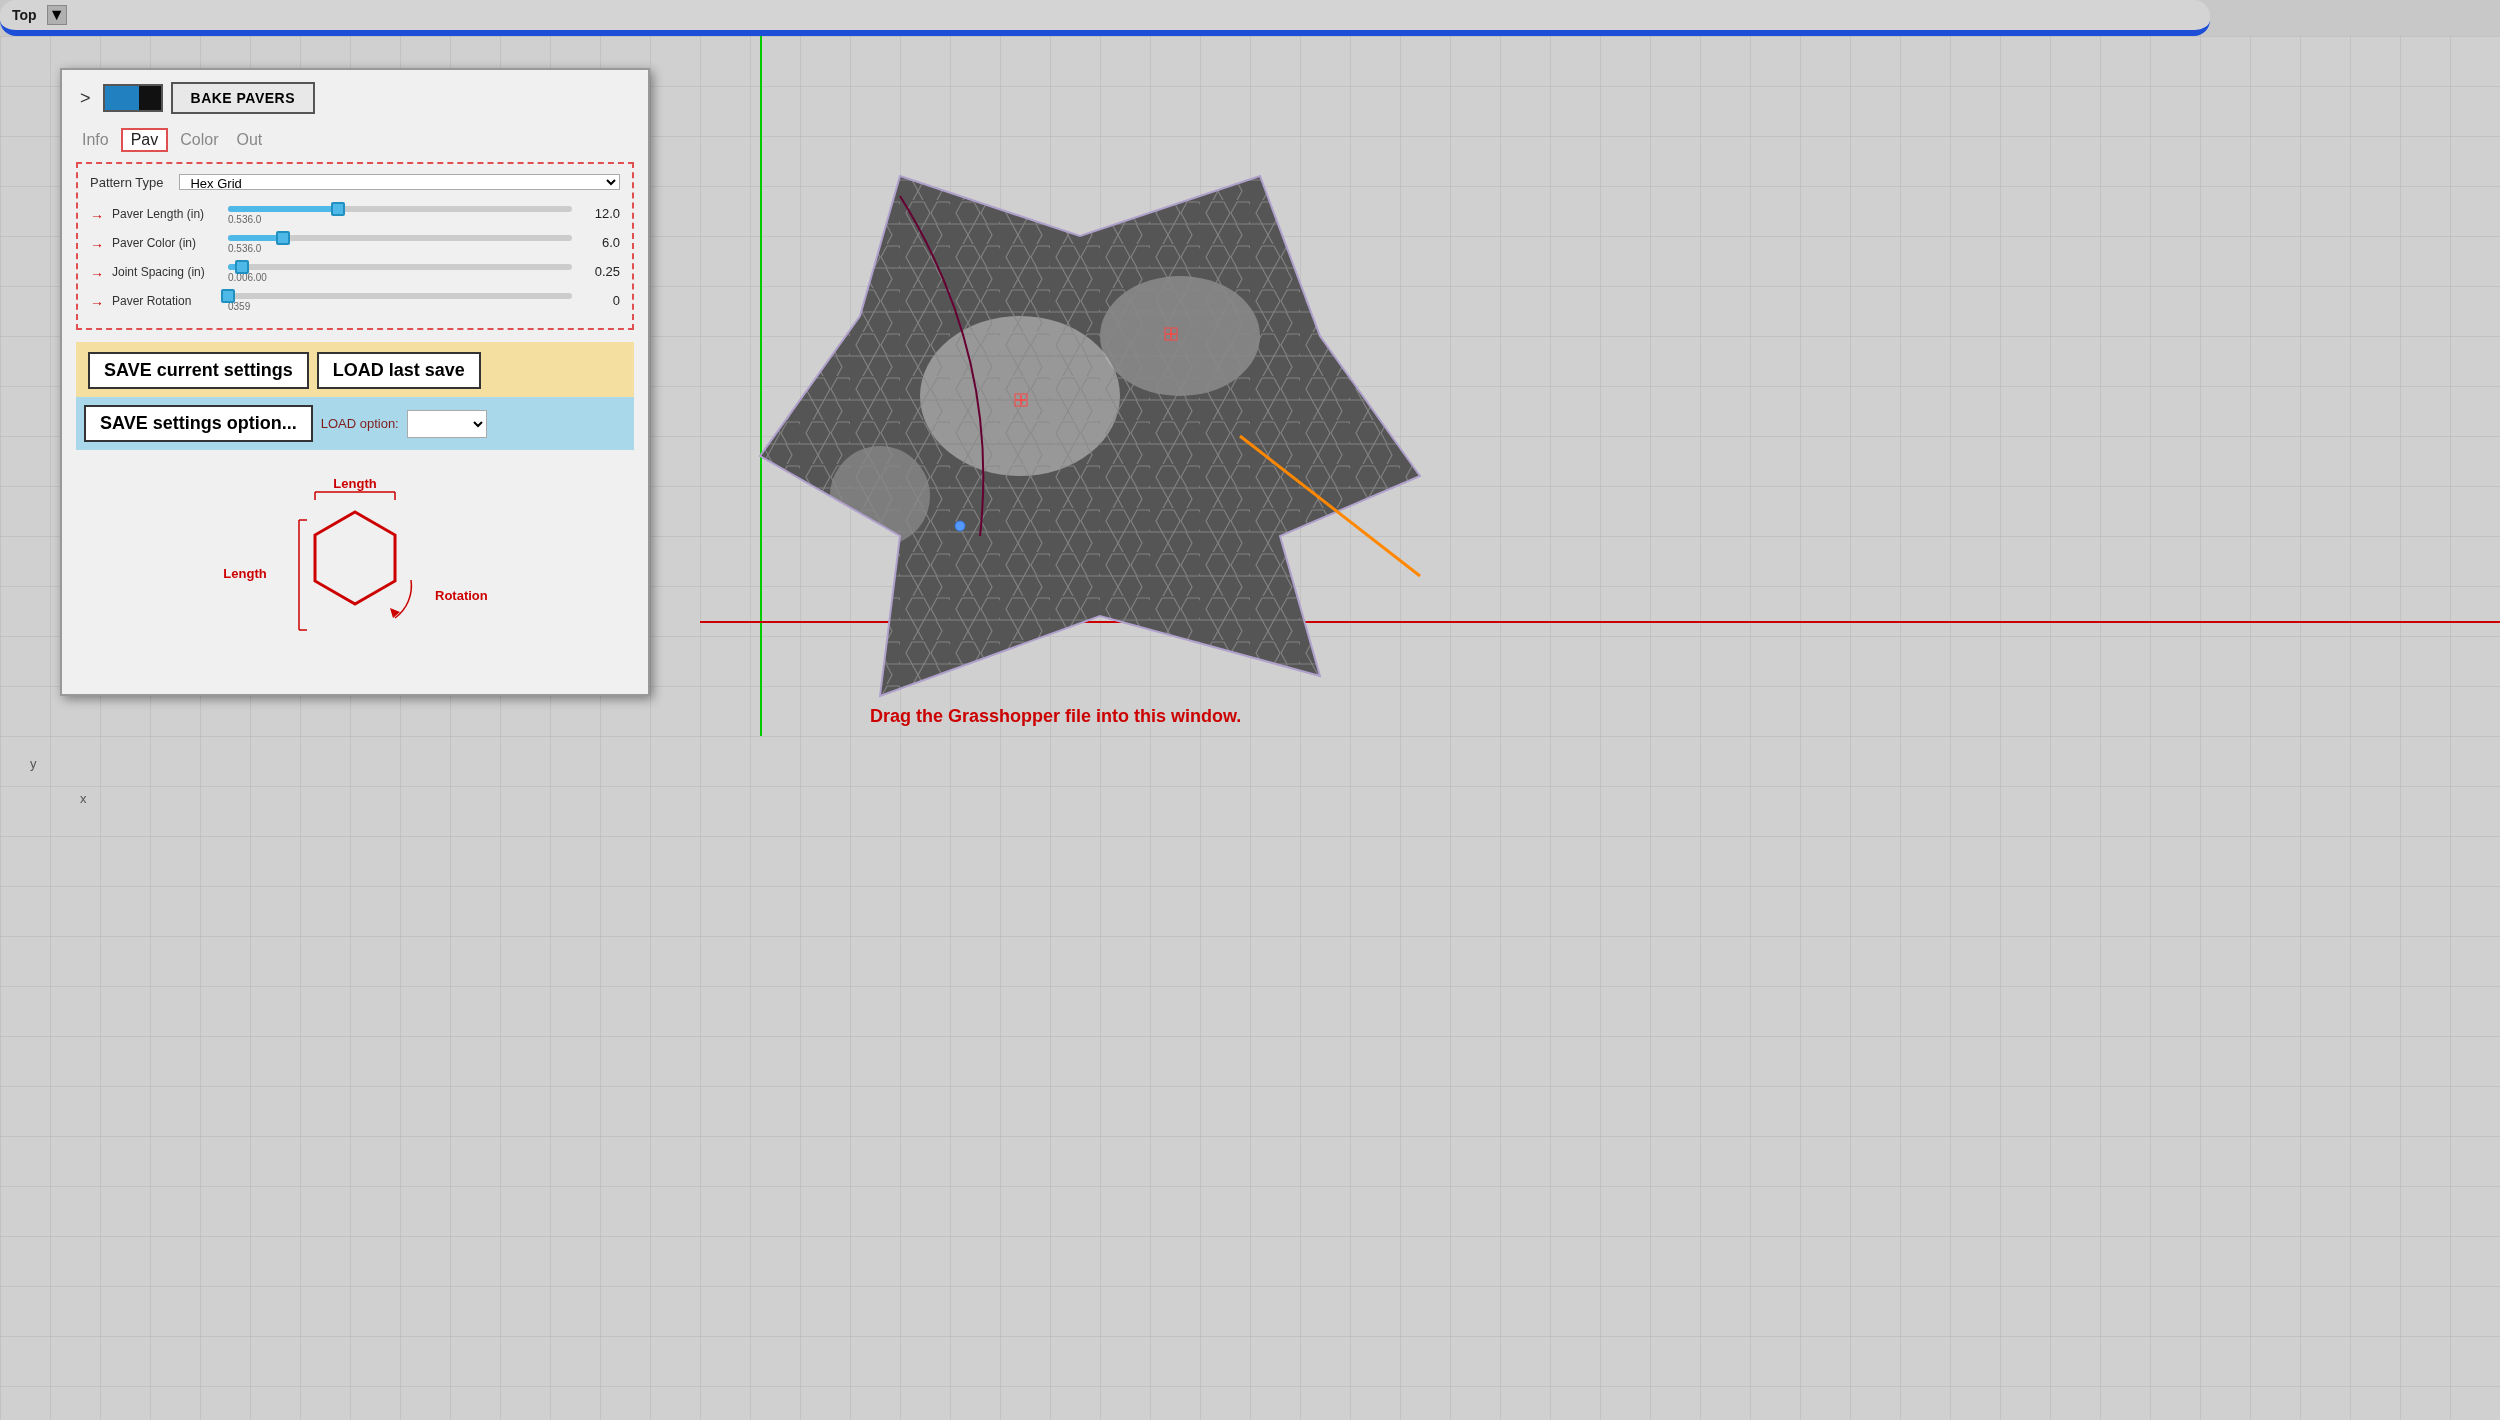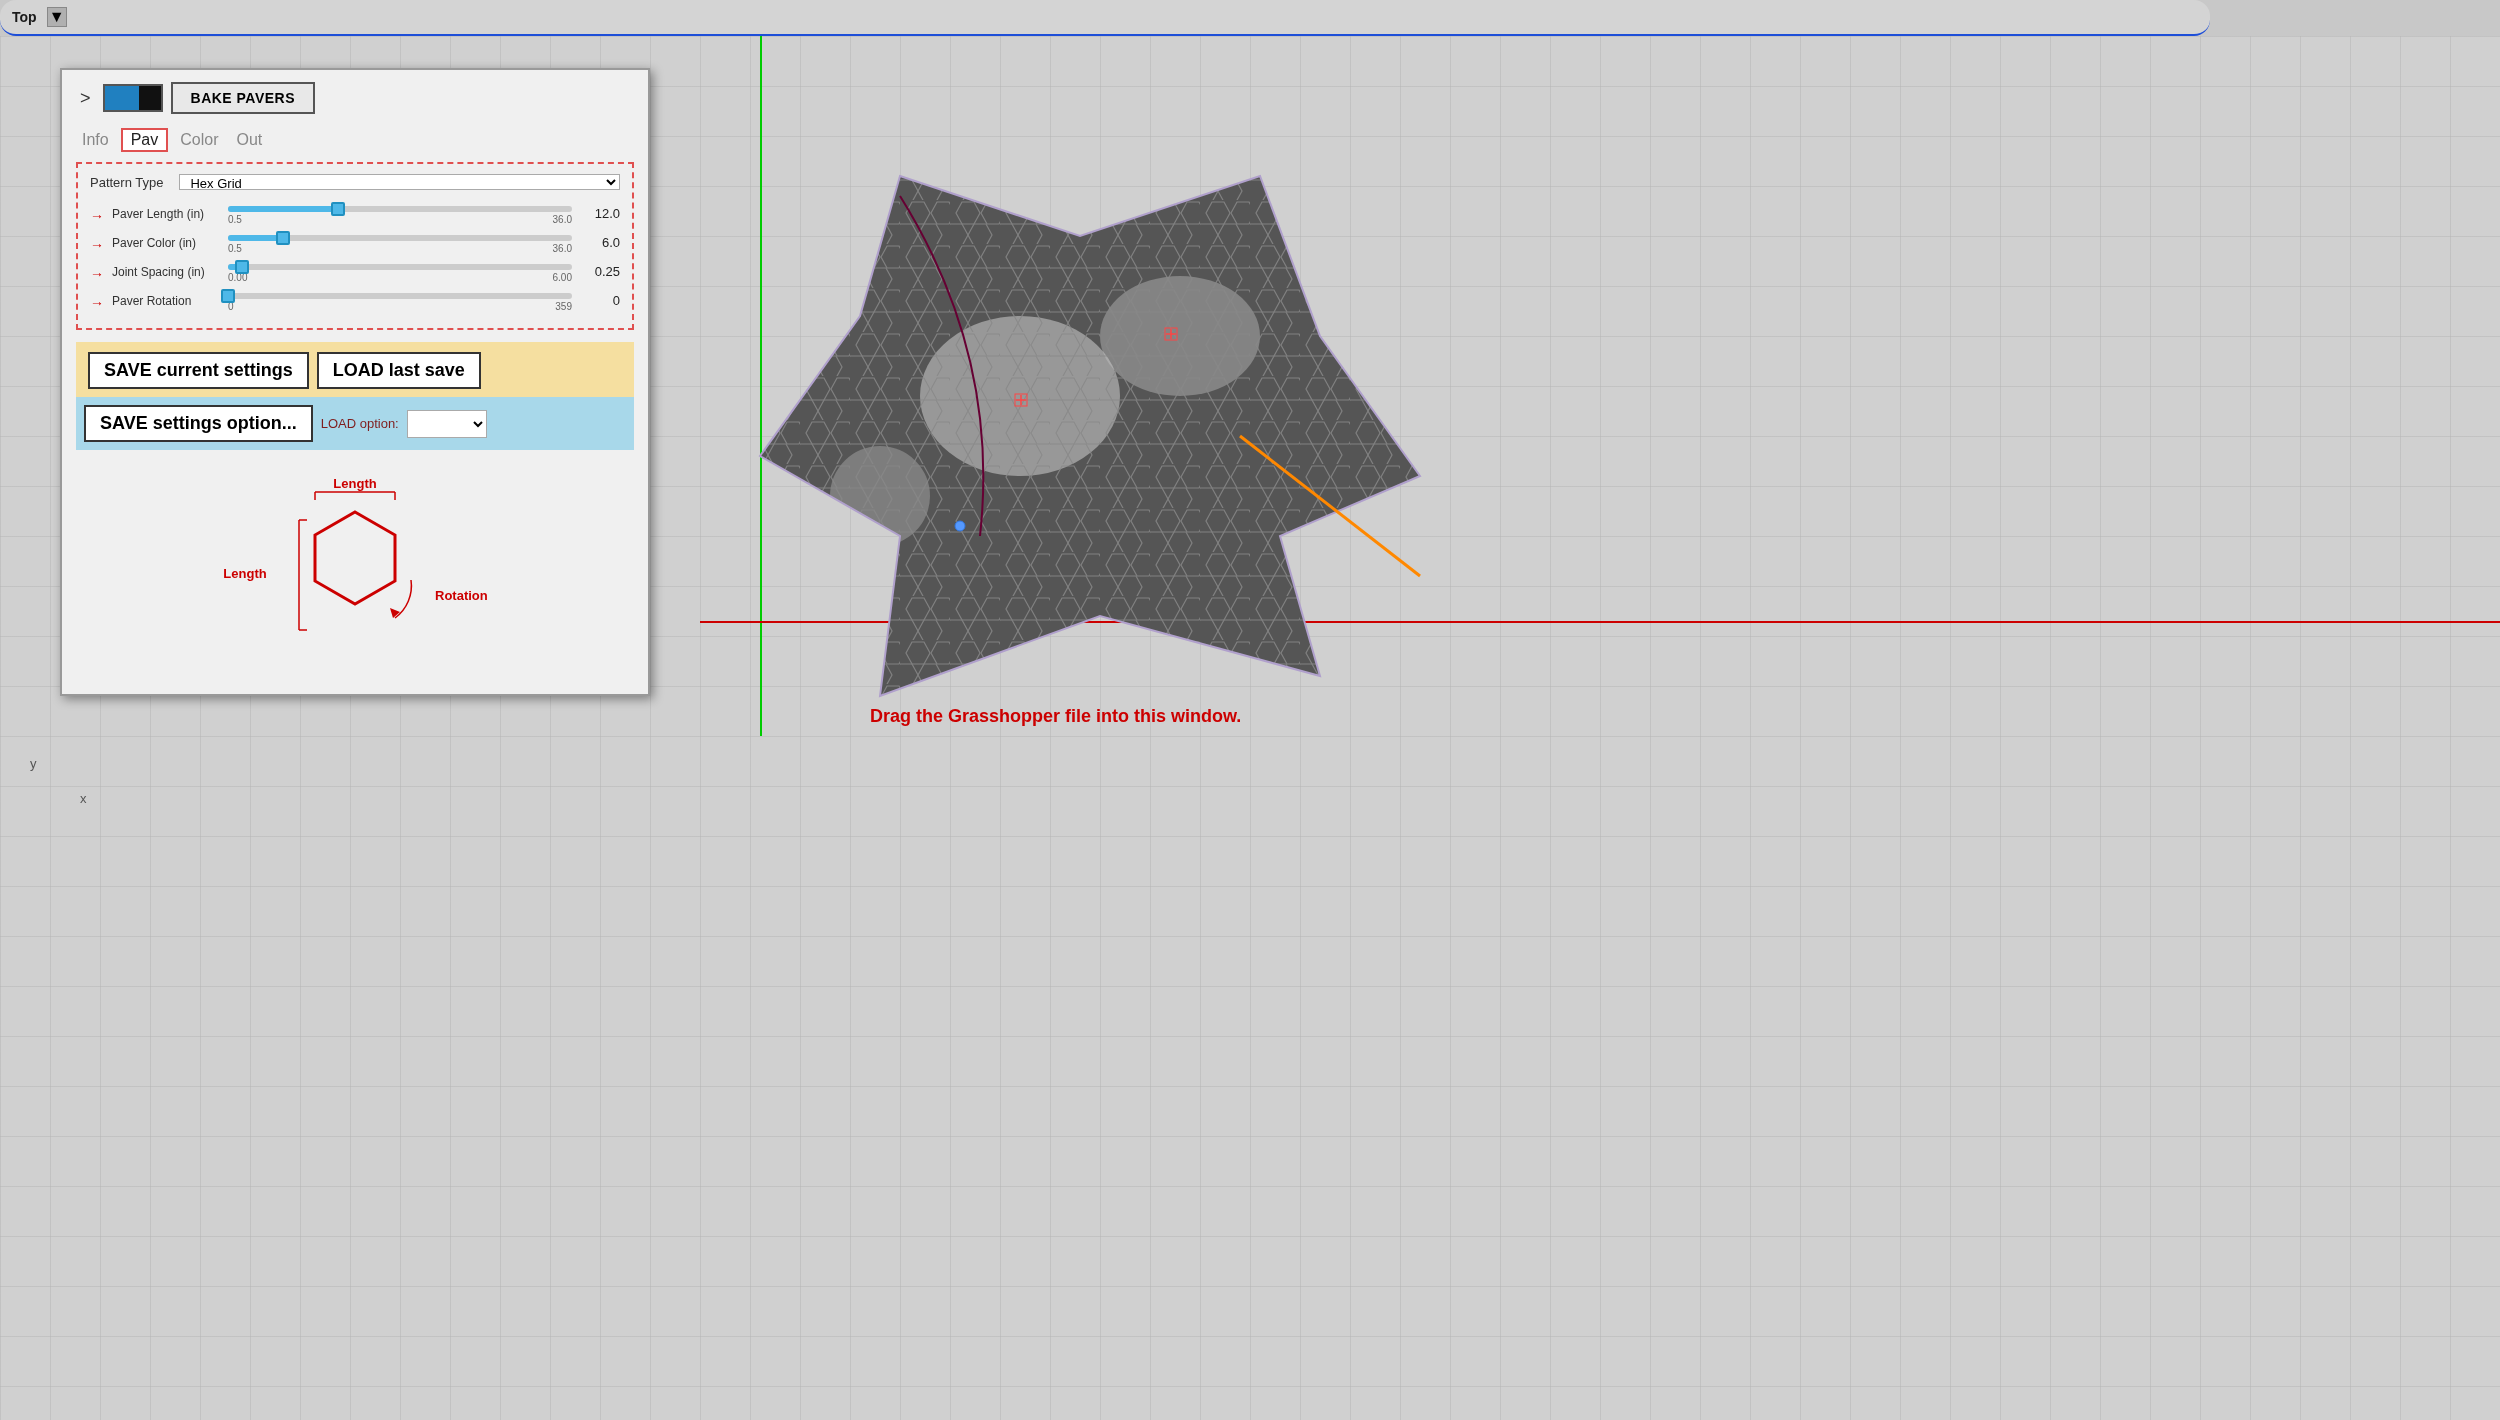--- a/index.html
+++ b/index.html
@@ -12,21 +12,21 @@
       position: relative;
     }
 
     
     #top-bar {
       position: absolute;
       top: 0; left: 0;
       width: 2210px;
       height: 36px;
       background: #d4d4d4;
-      border-bottom: 2px solid #1d4ed8;
+      border-bottom: 6px solid #1d4ed8;
       display: flex;
       align-items: center;
       padding: 0 6px;
       gap: 4px;
       border-radius: 16px;
     }
     #top-label {
       font-size: 14px;
       font-weight: 600;
       color: #1a1a1a;
@@ -269,21 +269,21 @@
       background: #4eb8e8;
       border: 2px solid #2090c0;
       border-radius: 2px;
       position: absolute;
       top: -4px;
       transform: translateX(-50%);
       cursor: pointer;
     }
     .slider-minmax {
       display: flex;
-      justify-content: space-between;
+      justify-content: flex-start;
       font-size: 10px;
       color: #666;
     }
     .slider-value {
       font-size: 13px;
       color: #222;
       width: 42px;
       text-align: right;
     }
 

